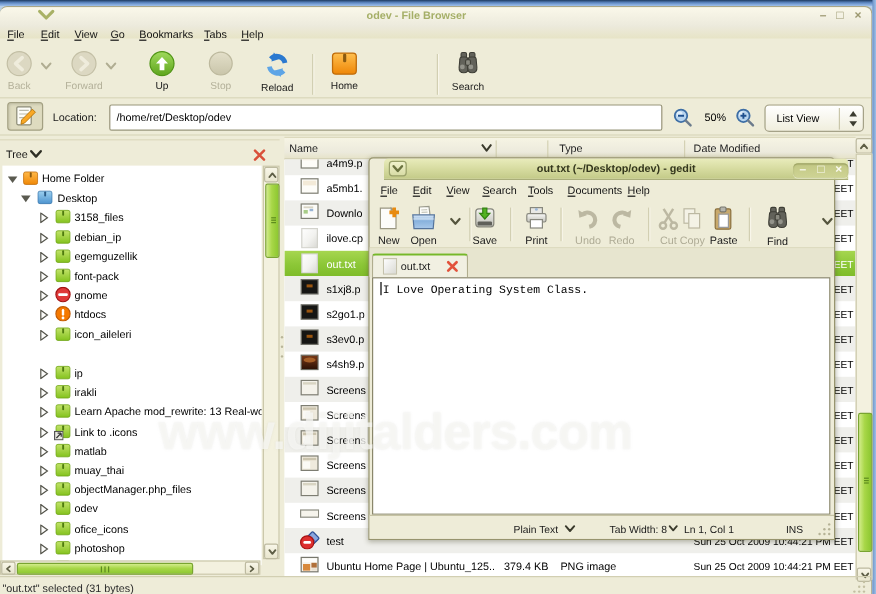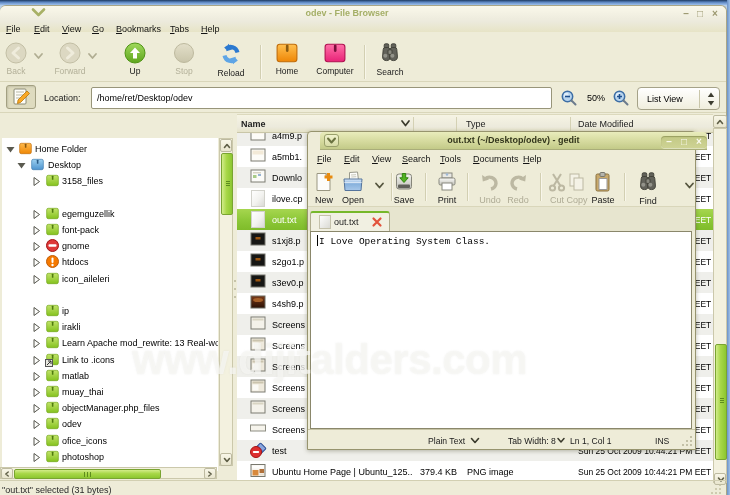--- a/index.html
+++ b/index.html
@@ -246,33 +246,20 @@
                 <linearGradient id="gffc050ee8606" x1="0" y1="0" x2="0" y2="1">
                   <stop offset="0" stop-color="#ffc050"></stop>
                   <stop offset="1" stop-color="#ee8606"></stop>
                 </linearGradient>
               </defs>
               <rect x="1" y="2" width="18" height="16" rx="2.5" fill="url(#gffc050ee8606)" stroke="#c06c0a" stroke-width="1"></rect>
               <rect x="9" y="2.5" width="2.4" height="6.5" rx="1" fill="#8a5a10"></rect>
             </svg></div>
           <div class="tlabel">Home</div>
         </div>
-        <div class="tbtn" style="left: 309px; top: 3px; width: 52px;">
-          <div class="ticon"><svg width="22" height="22" viewBox="0 0 20 20">
-              <defs>
-                <linearGradient id="gff71a8e82277" x1="0" y1="0" x2="0" y2="1">
-                  <stop offset="0" stop-color="#ff71a8"></stop>
-                  <stop offset="1" stop-color="#e82277"></stop>
-                </linearGradient>
-              </defs>
-              <rect x="1" y="2" width="18" height="16" rx="2.5" fill="url(#gff71a8e82277)" stroke="#b01050" stroke-width="1"></rect>
-              <rect x="9" y="2.5" width="2.4" height="6.5" rx="1" fill="#7a0f3a"></rect>
-            </svg></div>
-          <div class="tlabel">Computer</div>
-        </div>
         <div class="tbtn" style="left: 368px; top: 3px; width: 44px;">
           <div class="ticon"><svg width="24" height="23" viewBox="0 0 24 23">
               <g fill="#62625a" stroke="#3e3e36" stroke-width="0.9">
                 <rect x="6.2" y="1.8" width="4.6" height="4.5" rx="1.3"></rect>
                 <rect x="13.2" y="1.8" width="4.6" height="4.5" rx="1.3"></rect>
                 <path d="M5.2 7.5 Q5.2 5.5 7.2 5.5 L9.8 5.5 Q11.8 5.5 11.8 7.5 L12.4 14 Q12.6 18.6 8.5 18.6 Q4.2 18.6 4.6 14 Z"></path>
                 <path d="M12.2 7.5 Q12.2 5.5 14.2 5.5 L16.8 5.5 Q18.8 5.5 18.8 7.5 L19.4 14 Q19.8 18.6 15.5 18.6 Q11.4 18.6 11.6 14 Z"></path>
                 <rect x="10" y="7.8" width="4" height="4.6" rx="1" fill="#8a8a80"></rect>
               </g>
               <circle cx="7.3" cy="13.8" r="2" fill="#93938a"></circle>
@@ -313,20 +300,31 @@
       <div class="abs" id="view-combo">
         <div id="view-combo-label">List View</div>
         <div id="view-combo-sep"></div>
         <div id="view-combo-arrows"><svg width="10" height="16" viewBox="0 0 10 16">
               <path d="M5 1.5 L8.2 6 L1.8 6 Z" fill="#3c3c30"></path>
               <path d="M5 14.5 L8.2 10 L1.8 10 Z" fill="#3c3c30"></path>
             </svg></div>
       </div>
     </div>
 
+    <div class="abs" id="sidepane-header">
+      <span id="tree-combo-label">Tree</span>
+      <span id="tree-combo-arrow"><svg width="12" height="9" viewBox="0 0 12 9">
+            <path d="M2 2 L6 6.5 L10 2" stroke="#2e2e24" stroke-width="2" fill="none" stroke-linecap="round" stroke-linejoin="round"></path>
+          </svg></span>
+      <span class="abs" id="sidepane-close">
+        <svg width="13" height="13" viewBox="0 0 13 13">
+          <path d="M2.5 2.5 L10 10 M10 2.5 L2.5 10" stroke="#d9503a" stroke-width="2.1" stroke-linecap="round"></path>
+        </svg>
+      </span>
+    </div>
     <div class="abs" id="treeview">
         <div class="tree-row" style="top: 3px;">
           <svg class="tree-exp" style="left:4px" width="9" height="9" viewBox="0 0 9 9">
             <path d="M0.5 2 L8.5 2 L4.5 7.5 Z" fill="#5a5a50"></path>
           </svg>
           <span class="tree-icon" style="left:17px"><svg width="13" height="13" viewBox="0 0 20 20">
               <defs>
                 <linearGradient id="gffb94aef8807" x1="0" y1="0" x2="0" y2="1">
                   <stop offset="0" stop-color="#ffb94a"></stop>
                   <stop offset="1" stop-color="#ef8807"></stop>
@@ -361,20 +359,36 @@
               <defs>
                 <linearGradient id="gc2e36a84c21e" x1="0" y1="0" x2="0" y2="1">
                   <stop offset="0" stop-color="#c2e36a"></stop>
                   <stop offset="1" stop-color="#84c21e"></stop>
                 </linearGradient>
               </defs>
               <rect x="1" y="2" width="18" height="16" rx="2.5" fill="url(#gc2e36a84c21e)" stroke="#6da314" stroke-width="1"></rect>
               <rect x="9" y="2.5" width="2.4" height="6.5" rx="1" fill="#4e7a0e"></rect>
             </svg></span>
           <span class="tree-label" style="left:60px">3158_files</span>
+        </div>
+        <div class="tree-row" style="top: 51.6px;">
+          <svg class="tree-exp" style="left:30px" width="9" height="9" viewBox="0 0 9 9">
+            <path d="M2 0.5 L7.5 4.5 L2 8.5 Z" fill="#fcfcfa" stroke="#55554c" stroke-width="1"></path>
+          </svg>
+          <span class="tree-icon" style="left:44px"><svg width="13" height="13" viewBox="0 0 20 20">
+              <defs>
+                <linearGradient id="gc2e36a84c21e" x1="0" y1="0" x2="0" y2="1">
+                  <stop offset="0" stop-color="#c2e36a"></stop>
+                  <stop offset="1" stop-color="#84c21e"></stop>
+                </linearGradient>
+              </defs>
+              <rect x="1" y="2" width="18" height="16" rx="2.5" fill="url(#gc2e36a84c21e)" stroke="#6da314" stroke-width="1"></rect>
+              <rect x="9" y="2.5" width="2.4" height="6.5" rx="1" fill="#4e7a0e"></rect>
+            </svg></span>
+          <span class="tree-label" style="left:60px">debian_ip</span>
         </div>
         <div class="tree-row" style="top: 67.8px;">
           <svg class="tree-exp" style="left:30px" width="9" height="9" viewBox="0 0 9 9">
             <path d="M2 0.5 L7.5 4.5 L2 8.5 Z" fill="#fcfcfa" stroke="#55554c" stroke-width="1"></path>
           </svg>
           <span class="tree-icon" style="left:44px"><svg width="13" height="13" viewBox="0 0 20 20">
               <defs>
                 <linearGradient id="gc2e36a84c21e" x1="0" y1="0" x2="0" y2="1">
                   <stop offset="0" stop-color="#c2e36a"></stop>
                   <stop offset="1" stop-color="#84c21e"></stop>
@@ -644,21 +658,21 @@
             <path d="M4.5 3.5 L7.5 6 L4.5 8.5" stroke="#5e5e46" stroke-width="1.6" fill="none" stroke-linecap="round" stroke-linejoin="round"></path>
           </svg></div>
       </div>
     <div class="abs" id="splitter-dots">
         <i></i>
         <i></i>
         <i></i>
       </div>
 
     <div class="abs" id="listpane-header">
-        <span class="col-label" style="left: 4px; font-weight: bold;">Name</span>
+        <span class="col-label" style="left: 4px;">Name</span>
         <span class="col-label" style="left: 182px; margin-top: 15px;">Size</span>
         <span class="col-label" style="left: 229px;">Type</span>
         <span class="col-label" style="left: 341px;">Date Modified</span>
         <div class="col-sep" style="left: 176px;"></div>
         <div class="col-sep" style="left: 219px;"></div>
         <div class="col-sep" style="left: 333px;"></div>
         <span id="hdr-sort-arrow"><svg width="11" height="9" viewBox="0 0 11 9">
             <path d="M2 2 L5.5 6.5 L9 2" stroke="#3a3a2c" stroke-width="1.7" fill="none" stroke-linecap="round" stroke-linejoin="round"></path>
           </svg></span>
       </div>

